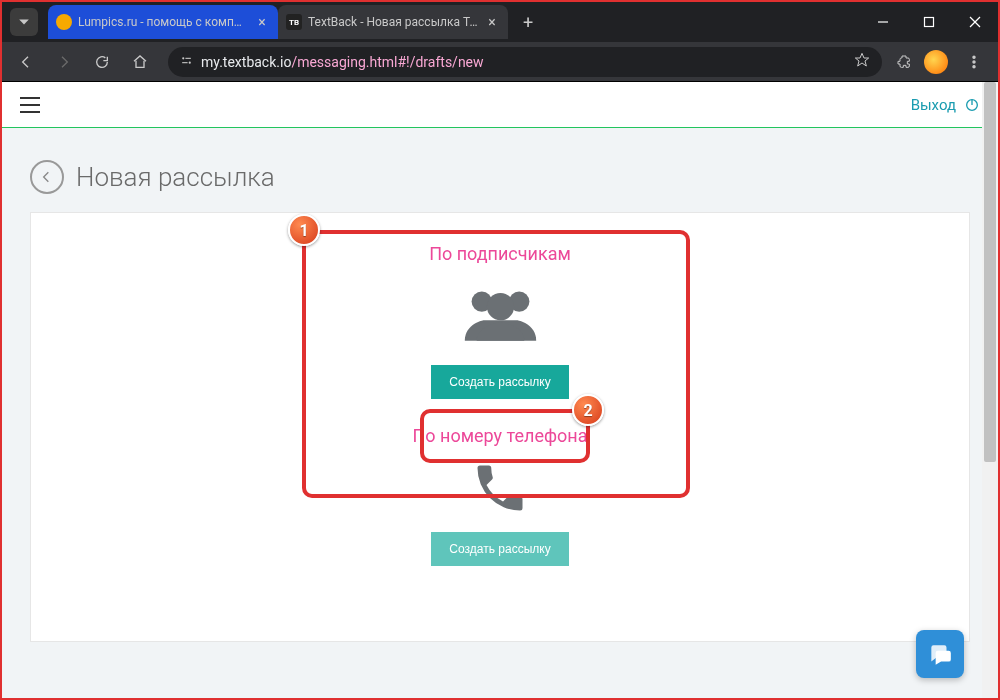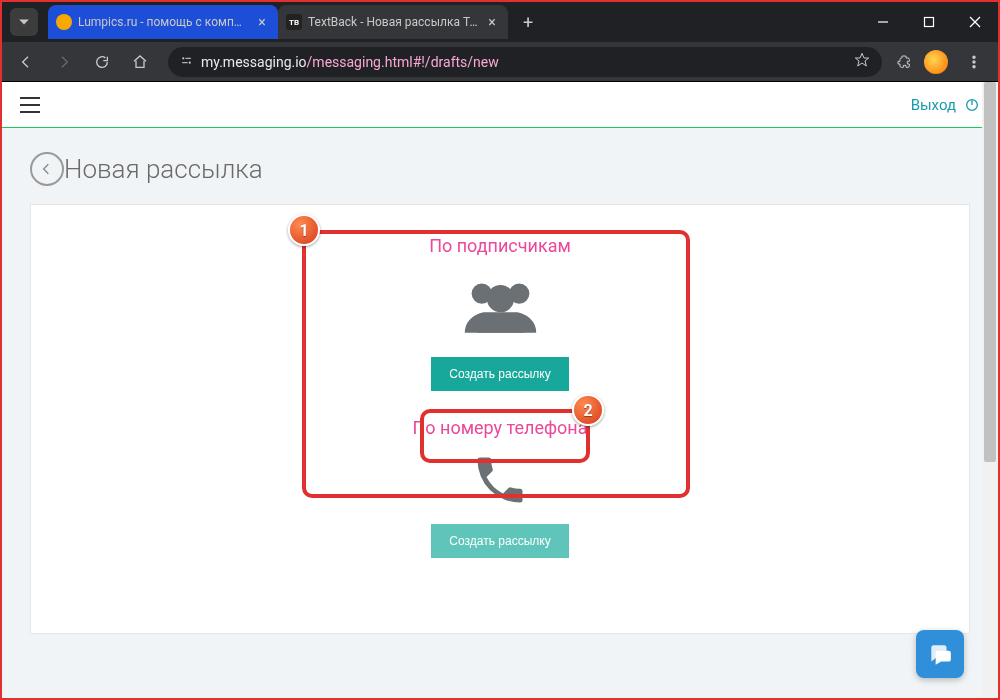--- a/index.html
+++ b/index.html
@@ -42,21 +42,21 @@
   .viewport { position: relative; height: 616px; background: #f1f4f6; }
   .vscroll { position: absolute; right: 0; top: 0; bottom: 0; width: 16px; background: #f1f1f1; }
   .vscroll .thumb { position: absolute; left: 2px; right: 2px; top: 0; height: 380px; background: #c1c1c1; border-radius: 2px; }
 
   .appbar { height: 46px; background: #fff; display: flex; align-items: center; padding: 0 18px; border-bottom: 1px solid #22c55e; }
   .hamburger { width: 20px; height: 16px; display: flex; flex-direction: column; justify-content: space-between; cursor: pointer; }
   .hamburger span { height: 2px; background: #333; }
   .logout { margin-left: auto; display: flex; align-items: center; gap: 8px; color: #1a9cb0; font-size: 15px; }
   .logout svg { width: 16px; height: 16px; stroke: #1a9cb0; fill: none; stroke-width: 2; }
 
-  .page-head { display: flex; align-items: center; padding: 24px 28px 18px; }
+  .page-head { display: flex; align-items: center; gap: 12px; padding: 32px 28px 18px; }
   .back-circle { width: 34px; height: 34px; border: 2px solid #999; border-radius: 50%; display: flex; align-items: center; justify-content: center; }
   .back-circle svg { width: 16px; height: 16px; stroke: #888; fill: none; stroke-width: 2; }
   .page-title { font-size: 26px; font-weight: 300; color: #6a6a6a; }
 
   .card { background: #fff; margin: 0 28px; border: 1px solid #e6e6e6; padding: 30px 20px 0; display: flex; flex-direction: column; align-items: center; min-height: 430px; }
   .option { display: flex; flex-direction: column; align-items: center; width: 100%; }
   .option-title { font-size: 18px; color: #ec4899; font-weight: 400; margin-bottom: 12px; }
   .icon-big { color: #6b7074; margin-bottom: 10px; }
   .icon-big svg { width: 85px; height: 75px; fill: #6b7074; }
   .icon-big.phone svg { width: 60px; height: 60px; }
@@ -136,21 +136,21 @@
       </svg>
     </div>
   <div class="omnibox">
     <span class="lock"><svg viewBox="0 0 24 24">
           <circle cx="6" cy="8" r="2"></circle>
           <line x1="10" y1="8" x2="20" y2="8" stroke="#c9c9c9" stroke-width="2"></line>
           <circle cx="18" cy="16" r="2"></circle>
           <line x1="4" y1="16" x2="14" y2="16" stroke="#c9c9c9" stroke-width="2"></line>
         </svg></span>
     <span class="url">
-      <span class="domain">my.messaging.io</span><span class="path">/messaging.html#!/drafts/new</span>
+      <span class="domain">my.textback.io</span><span class="path">/messaging.html#!/drafts/new</span>
     </span>
     <span class="star"><svg viewBox="0 0 24 24">
           <polygon points="12 2 15 9 22 9 16.5 13.5 18.5 21 12 16.5 5.5 21 7.5 13.5 2 9 9 9"></polygon>
         </svg></span>
   </div>
   <div class="ext-icon">
       <svg viewBox="0 0 24 24">
         <path d="M9 3h6v3h3a2 2 0 0 1 2 2v3h-3v4h3v3a2 2 0 0 1-2 2h-3v-3h-4v3H8a2 2 0 0 1-2-2v-3H3v-4h3V8a2 2 0 0 1 2-2h1z"></path>
       </svg>
     </div>

